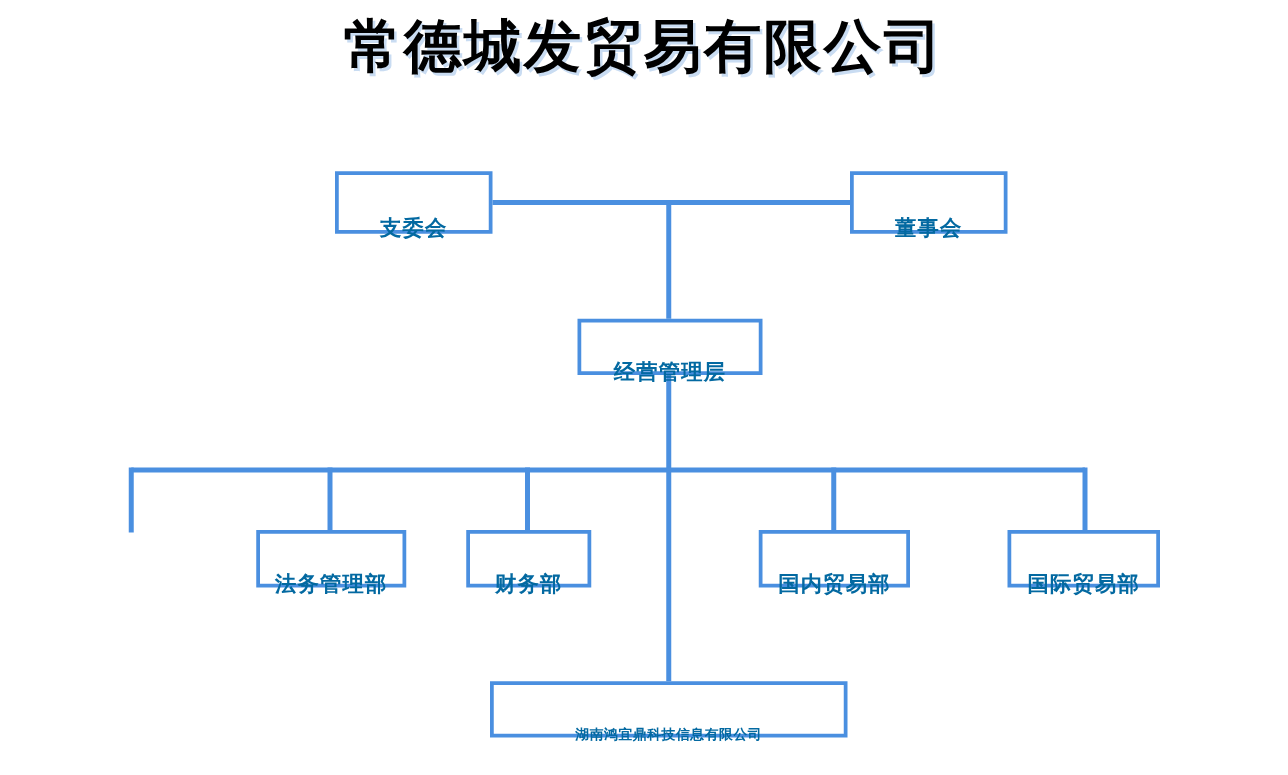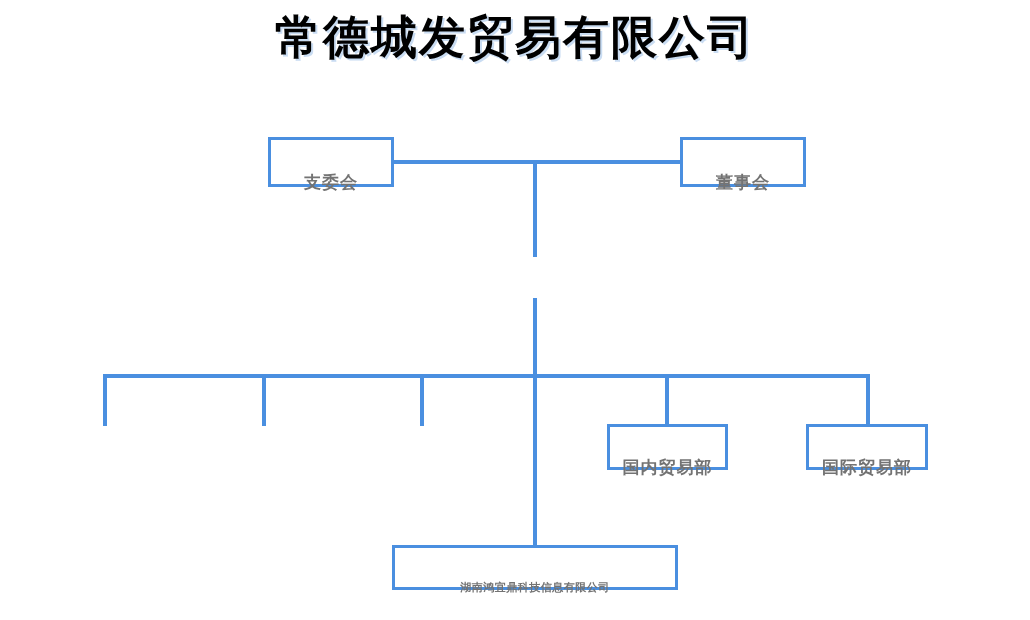--- a/index.html
+++ b/index.html
@@ -49,21 +49,21 @@
     background: #ffffff;
     border: 3px solid #4a8fe0;
     display: flex;
     align-items: center;
     justify-content: center;
     z-index: 5;
   }
   .node-label {
     font-weight: bold;
     font-size: 17px;
-    color: #737373;
+    color: #0369a1;
     white-space: nowrap;
     letter-spacing: 1px;
     margin-top: 40px;
   }
   .node.wide .node-label {
     font-size: 11px;
     letter-spacing: 0.5px;
   }
 </style>
 </head>
@@ -93,23 +93,32 @@
   </svg>
 
   <div class="node" style="left:268px; top:137px; width:126px; height:50px;">
     <span class="node-label">支委会</span>
   </div>
 
   <div class="node" style="left:680px; top:137px; width:126px; height:50px;">
     <span class="node-label">董事会</span>
   </div>
 
+  <div class="node" style="left:462px; top:255px; width:148px; height:45px;">
+    <span class="node-label">经营管理层</span>
+  </div>
 
 
+  <div class="node" style="left:205px; top:424px; width:120px; height:46px;">
+    <span class="node-label">法务管理部</span>
+  </div>
 
+  <div class="node" style="left:373px; top:424px; width:100px; height:46px;">
+    <span class="node-label">财务部</span>
+  </div>
 
   <div class="node" style="left:806px; top:424px; width:122px; height:46px;">
     <span class="node-label">国际贸易部</span>
   </div>
 
   <div class="node" style="left:607px; top:424px; width:121px; height:46px;">
     <span class="node-label">国内贸易部</span>
   </div>
 
   <div class="node wide" style="left:392px; top:545px; width:286px; height:45px;">

